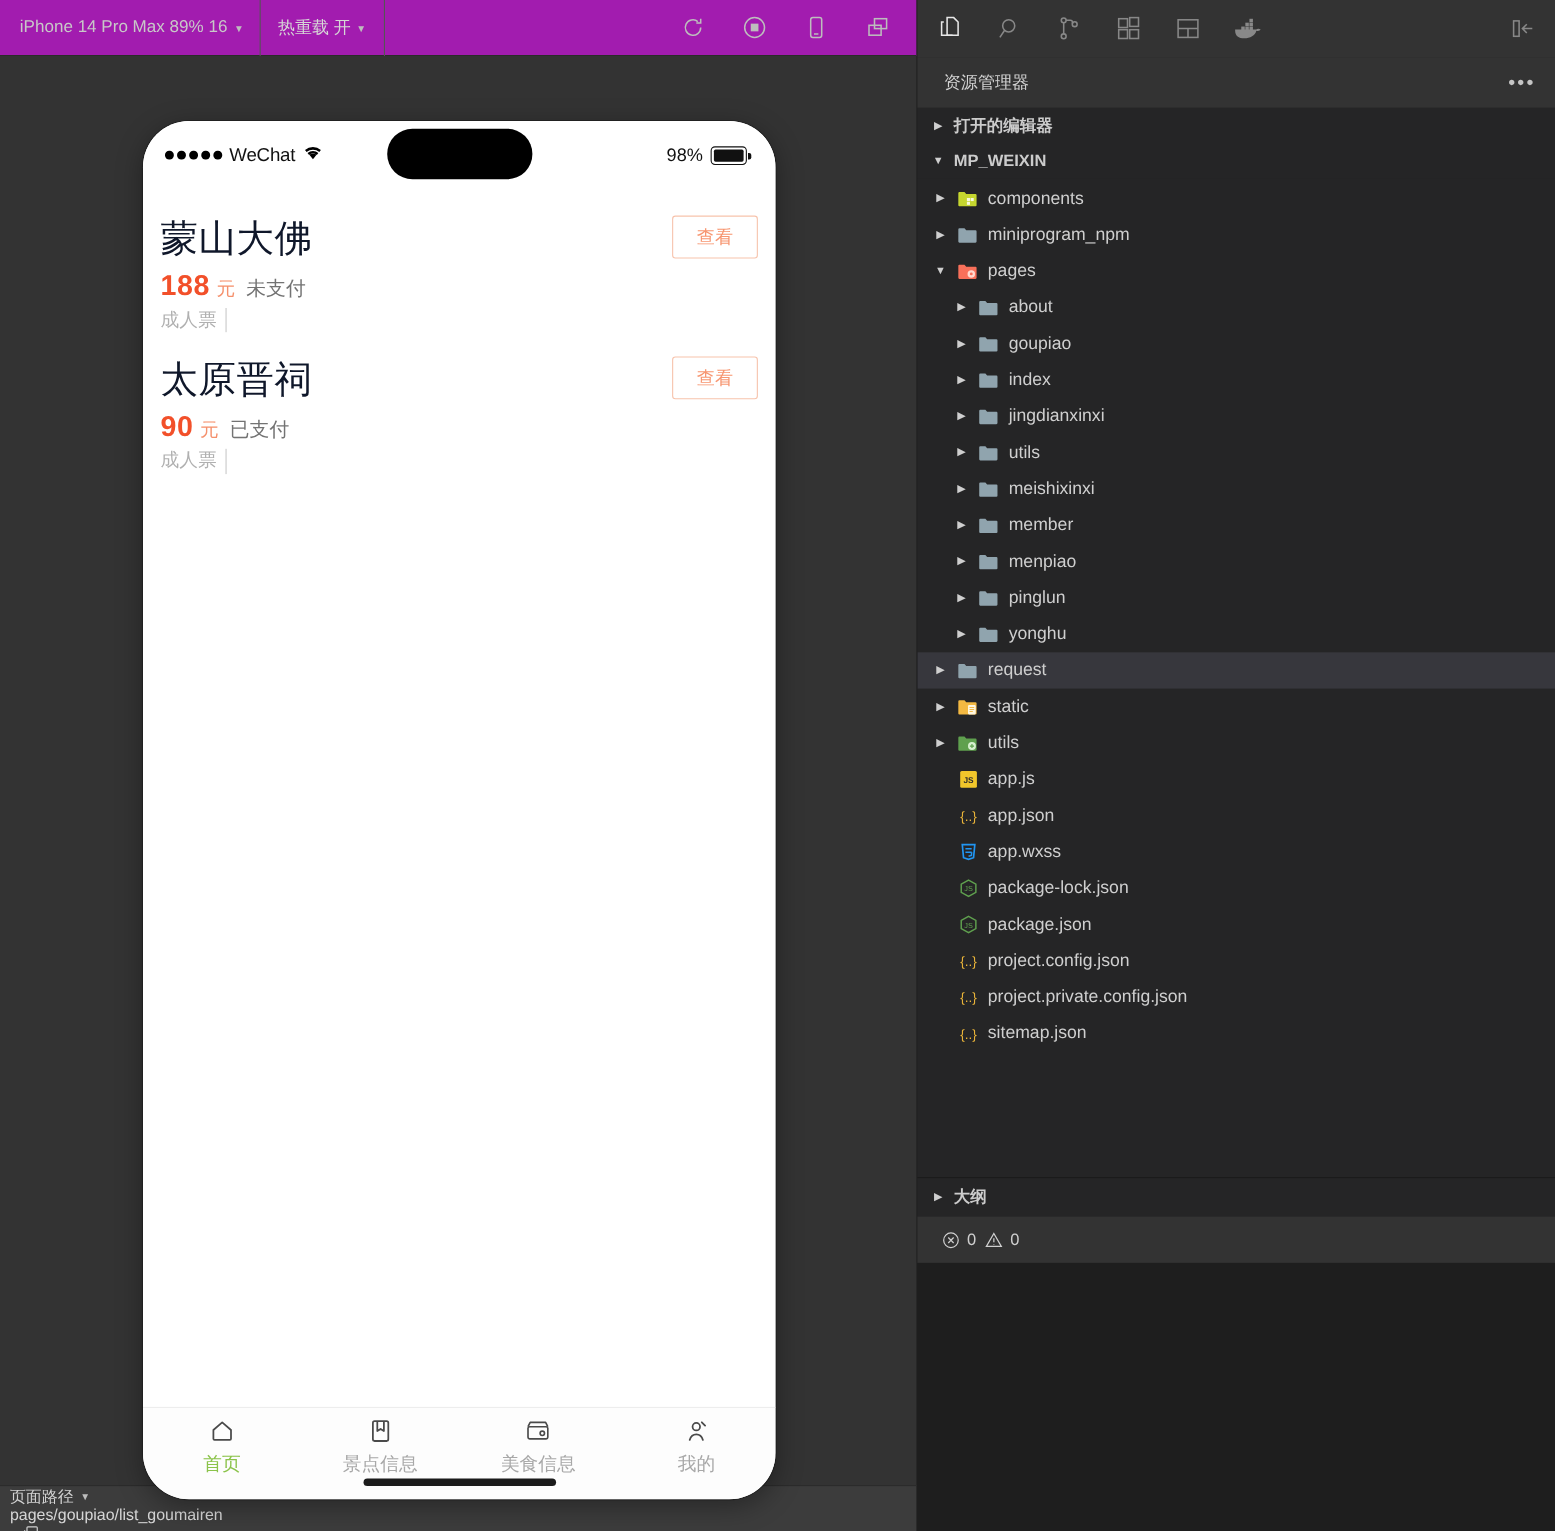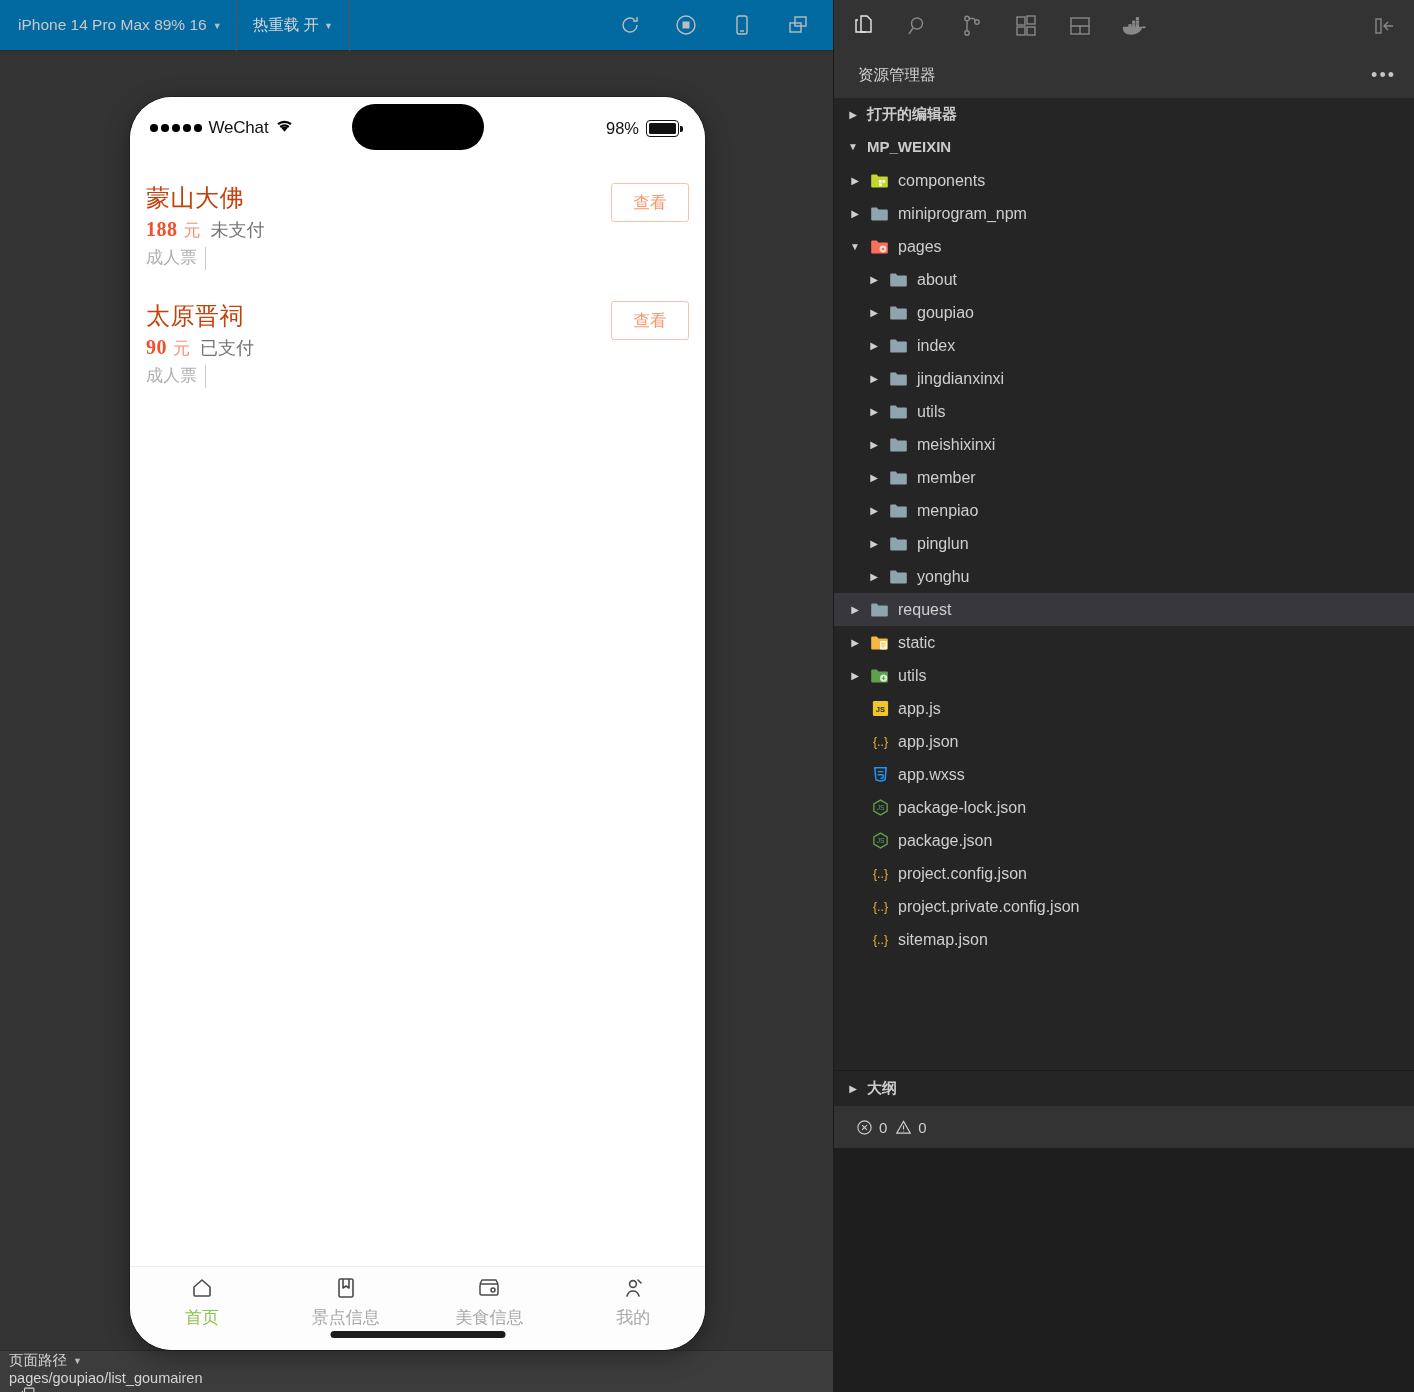--- a/index.html
+++ b/index.html
@@ -13,21 +13,21 @@
 
   
   .sim-pane {
     width: 833px; height: 1392px;
     background: #333333;
     position: relative;
     display: flex; flex-direction: column;
   }
   .sim-toolbar {
     height: 51px; min-height: 51px;
-    background: #0369a1;
+    background: #a21caf;
     display: flex; align-items: center;
     border-bottom: 1px solid #2b2b2b;
     position: relative;
   }
   .tb-select {
     display: flex; align-items: center; gap: 6px;
     height: 51px; padding: 0 14px 0 18px;
     color: #c8c8c8; font-size: 15.5px;
     border-right: 1px solid #555;
     cursor: pointer; white-space: nowrap;
@@ -45,21 +45,21 @@
   .tb-icon svg { display: block; }
 
   .sim-stage {
     flex: 1; position: relative;
     background: #333333;
     display: flex; justify-content: flex-start;
   }
 
   
   .phone {
-    position: absolute; left: 130px; top: 46px;
+    position: absolute; left: 130px; top: 59px;
     width: 575px; height: 1253px;
     background: #ffffff;
     border-radius: 42px;
     overflow: hidden;
     box-shadow: 0 0 0 1px rgba(0,0,0,0.25), 0 6px 24px rgba(0,0,0,0.35);
     display: flex; flex-direction: column;
   }
   .ph-status {
     height: 62px; min-height: 62px;
     display: flex; align-items: center;
@@ -102,23 +102,23 @@
   .cap-dots i.mid { width: 9px; height: 9px; }
   .cap-target { width: 23px; height: 23px; border: 3px solid #000; border-radius: 50%; display:flex; align-items:center; justify-content:center; }
   .cap-target i { width: 8px; height: 8px; border-radius: 50%; background: #000; display:block; }
 
   .ph-body { flex: 1; background: #fff; overflow: hidden; padding-top: 16px; }
   .ticket {
     position: relative;
     padding: 8px 20px 14px 16px;
     min-height: 118px;
   }
-  .tk-name { font-size: 24px; color: #c2410c; line-height: 1.25; letter-spacing: 0.5px; }
+  .tk-name { font-size: 34px; color: #0f172a; line-height: 1.25; letter-spacing: 0.5px; }
   .tk-pricerow { display: flex; align-items: baseline; gap: 6px; margin-top: 5px; }
-  .tk-price { font-size: 20px; font-weight: bold; color: #F2502A; letter-spacing: 0.5px; font-family: Liberation Serif, serif; }
+  .tk-price { font-size: 26px; font-weight: bold; color: #F2502A; letter-spacing: 0.5px; }
   .tk-yuan { font-size: 17px; color: #F5906C; }
   .tk-status { font-size: 18px; color: #737373; margin-left: 4px; }
   .tk-type { font-size: 17px; color: #b0b0b0; margin-top: 5px; border-right: 1.5px solid #c9c9c9; display: inline-block; padding-right: 8px; line-height: 1.35; }
   .tk-btn {
     position: absolute; right: 16px; top: 8px;
     width: 78px; height: 39px;
     border: 1px solid #F7C3AC; border-radius: 3px;
     background: #fff; color: #F79671; font-size: 16.5px;
     display:flex; align-items:center; justify-content:center;
     cursor: pointer;

